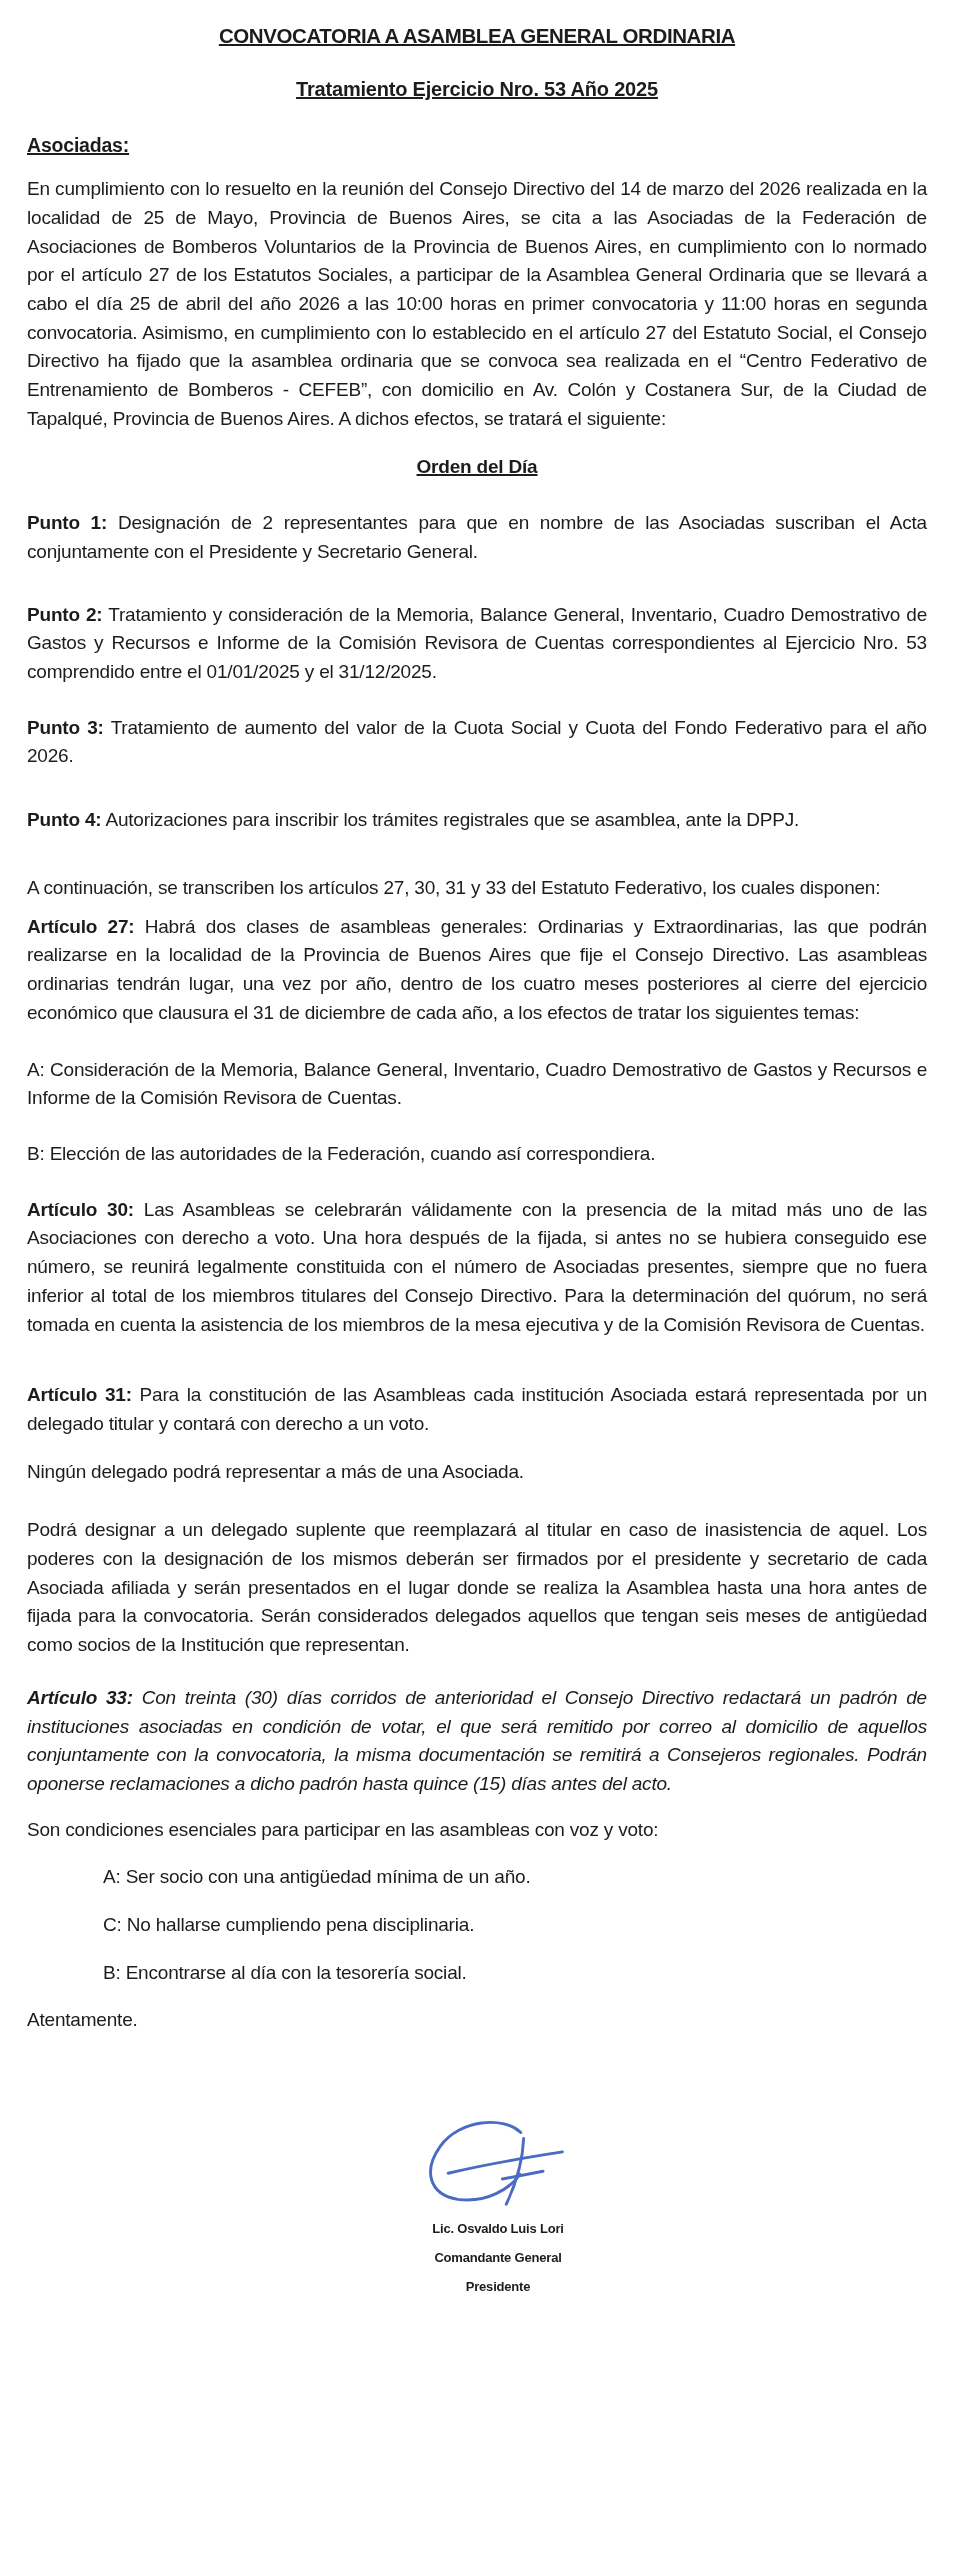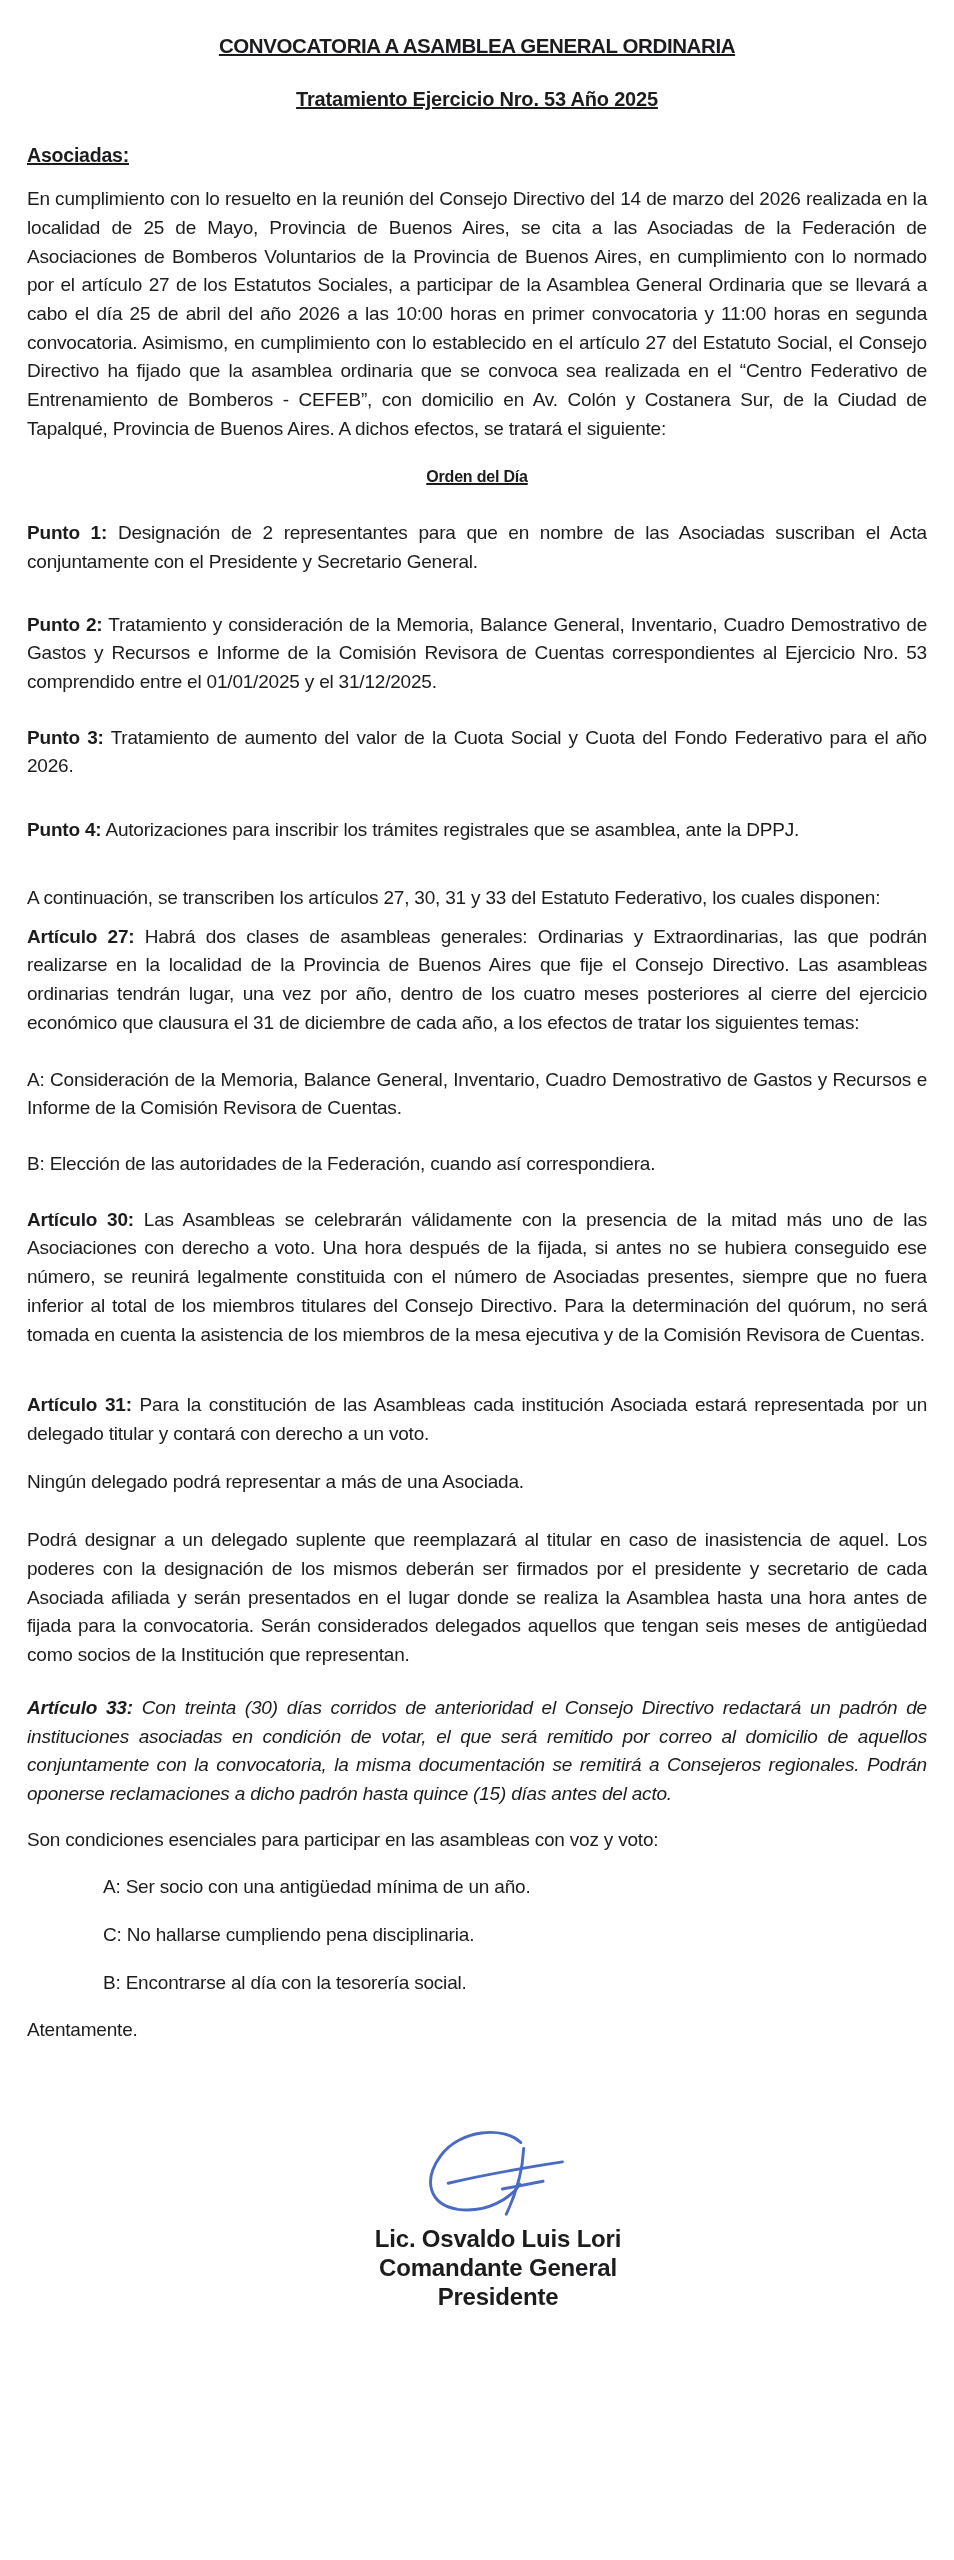--- a/index.html
+++ b/index.html
@@ -9,23 +9,23 @@
     color:#1c1c1e;
   }
   .doc { padding:22px 27px 0 27px; width:900px; }
   p, h1, h2, h3 {
     margin:0; font-size:19px; line-height:28.7px;
     letter-spacing:-0.2px; text-align:justify;
   }
   .heading {
     font-weight:bold; text-align:center;
     text-decoration:underline; text-decoration-thickness:2px;
-    font-size:16px;
+    font-size:19px;
   }
-  .h-title   { margin-top:10px; font-size:20.5px; letter-spacing:-0.4px; }
+  .h-title   { font-size:20.5px; letter-spacing:-0.4px; }
   .h-sub     { margin-top:24px; font-size:20px; }
   .h-asoc    { margin-top:28px; text-align:left; font-size:19.5px; }
   .p-intro   { margin-top:15px; }
   .h-orden   { margin-top:20px; }
   .p-p1      { margin-top:27px; }
   .p-p2      { margin-top:34px; }
   .p-p3      { margin-top:27px; }
   .p-p4      { margin-top:35px; }
   .p-transc  { margin-top:30px; line-height:45px; }
   .p-a27     { margin-top:3px; }
@@ -36,21 +36,21 @@
   .p-a31     { margin-top:42px; }
   .p-ning    { margin-top:19px; }
   .p-podra   { margin-top:30px; }
   .p-a33     { margin-top:24px;font-style:italic; }
   .p-cond    { margin-top:17px; }
   .p-indent  { margin-top:19px; padding-left:76px; }
   .p-atenta  { margin-top:19px; }
   .lbl       { font-weight:bold; }
   .sig-block { margin-top:84px; margin-left:311px; width:320px; text-align:center; }
   .sig-svg   { display:block; margin:0 auto 4px auto; }
-  .sig-line  { font-weight:bold; font-size:24px; line-height:28.7px;
+  .sig-line  { font-weight:bold; font-size:13px; line-height:28.7px;
                text-align:center; letter-spacing:-0.2px; }
 </style>
 </head>
 <body>
 
 <main class="doc">
 
   <h1 class="heading h-title">CONVOCATORIA A ASAMBLEA GENERAL ORDINARIA</h1>
 
   <h2 class="heading h-sub">Tratamiento Ejercicio Nro. 53 Año 2025</h2>

